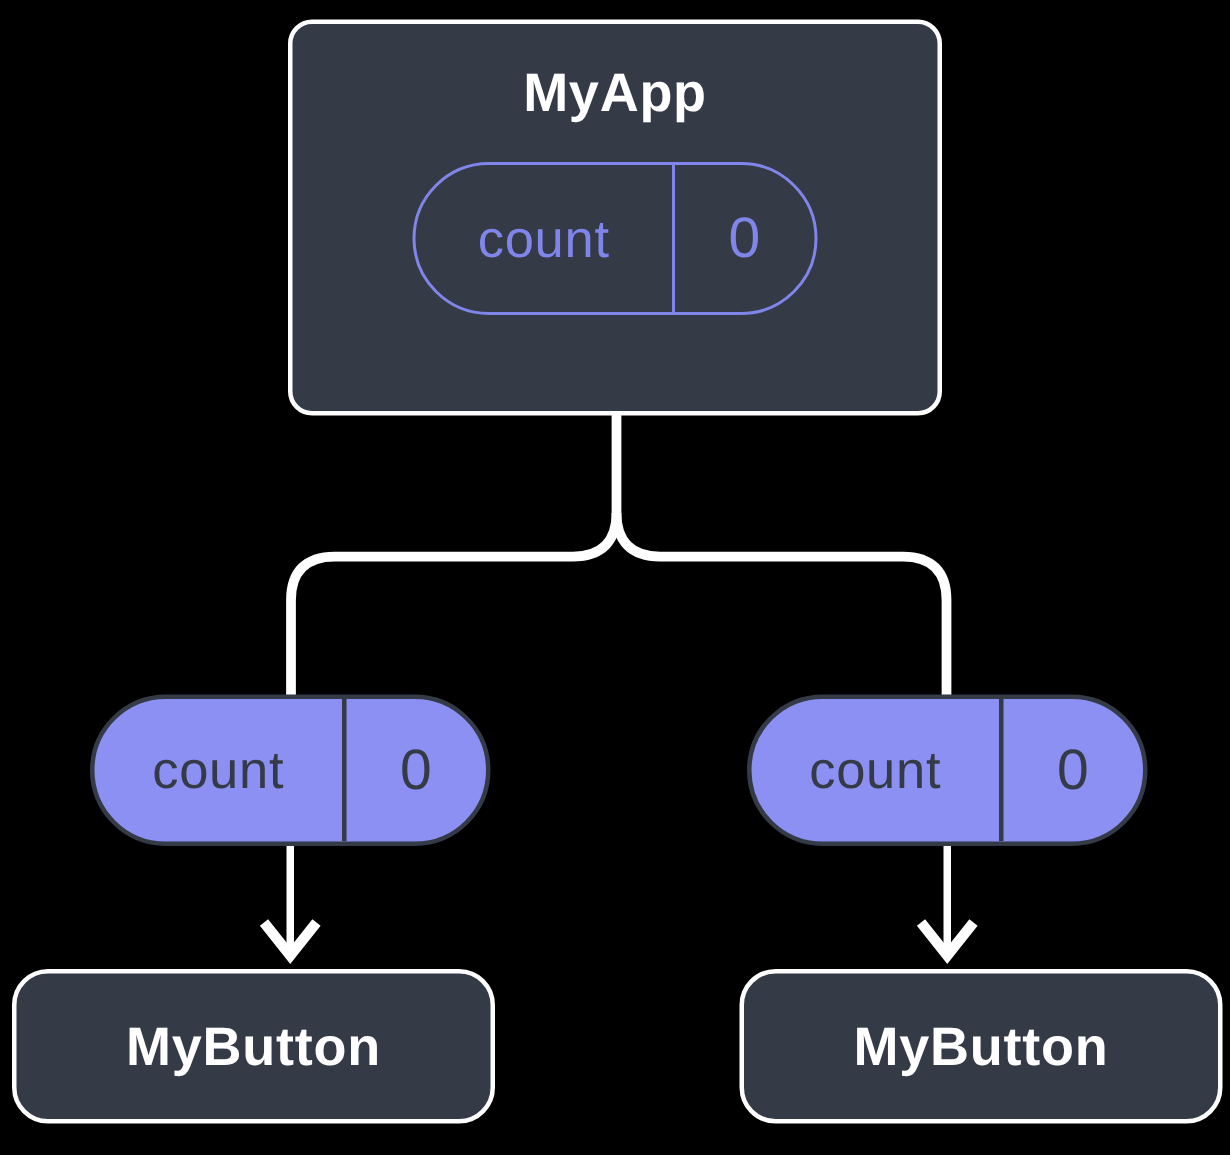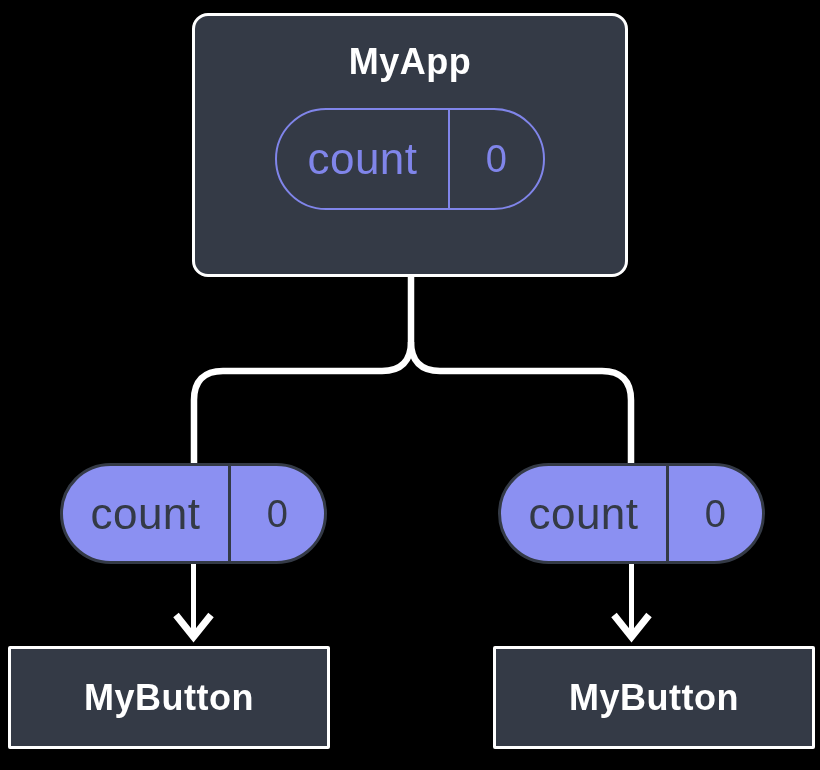--- a/index.html
+++ b/index.html
@@ -26,21 +26,21 @@
     position:absolute;
     background:var(--color-box-fill);
     border:3px solid var(--color-box-border);
     border-radius:16px;
     display:flex;
     flex-direction:column;
     align-items:center;
   }
   .root-box{left:192px;top:13px;width:436px;height:264px;padding-top:28px;}
   .child-box{
-    top:646px;width:322px;height:103px;border-radius:2px;
+    top:646px;width:322px;height:103px;border-radius:24px;
     justify-content:center;
   }
   .child-box.left{left:8px;}
   .child-box.right{left:493px;}
 
   .component-title{
     color:#fff;
     font-size:36px;
     font-weight:bold;
     letter-spacing:0.5px;
@@ -69,21 +69,21 @@
     height:101px;
     border:3px solid var(--color-dark);
     background:var(--color-lilac);
     color:var(--color-dark);
   }
   .prop-pill.left{left:60px;}
   .prop-pill.right{left:498px;}
 
   .pill-cell{
     display:flex;align-items:center;justify-content:center;
-    font-size:44px;
+    font-size:35px;
     line-height:1;
     letter-spacing:0.5px;
   }
   .pill-name{flex:1;}
   .pill-value{width:93px;font-size:38px;}
   .pill-divider{width:2px;}
   .state-pill .pill-divider{background:var(--color-purple);}
   .prop-pill .pill-divider{width:3px;background:var(--color-dark);}
 
   svg.overlay{position:absolute;inset:0;pointer-events:none;}

